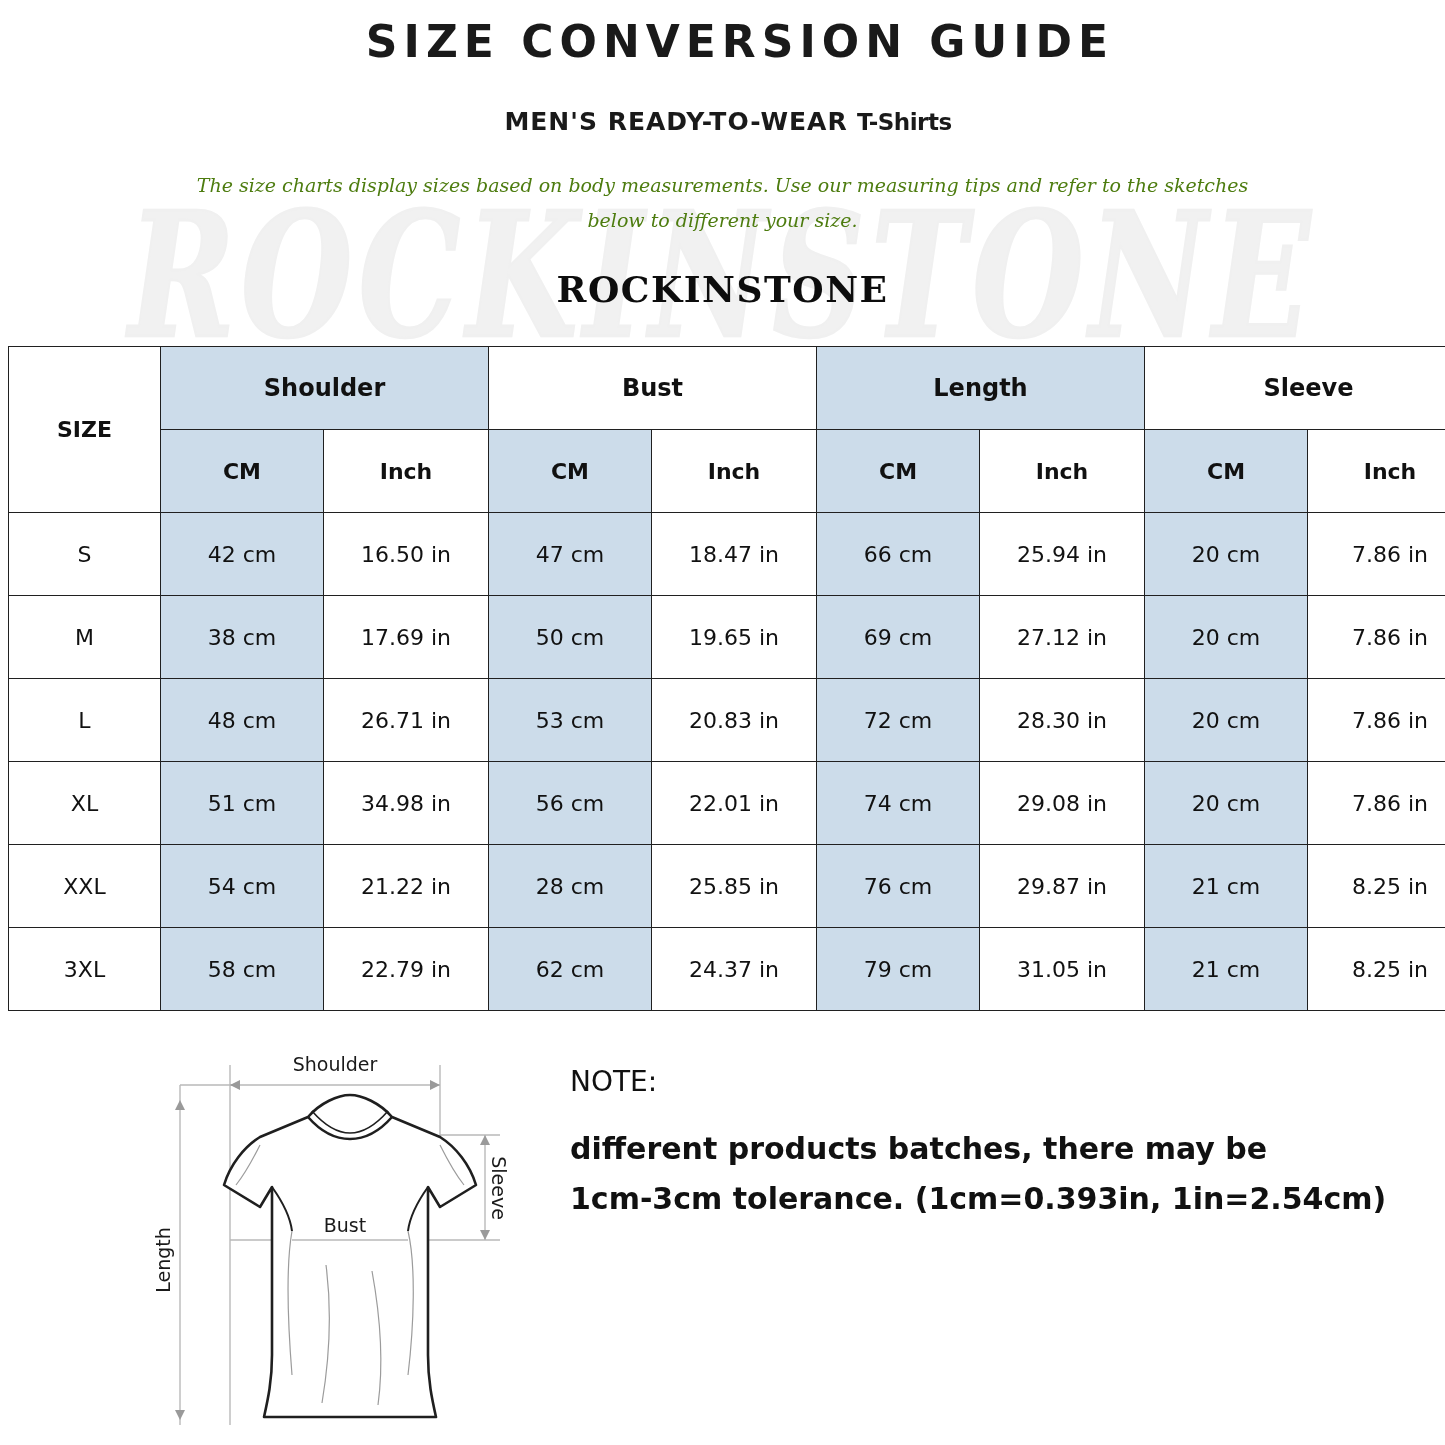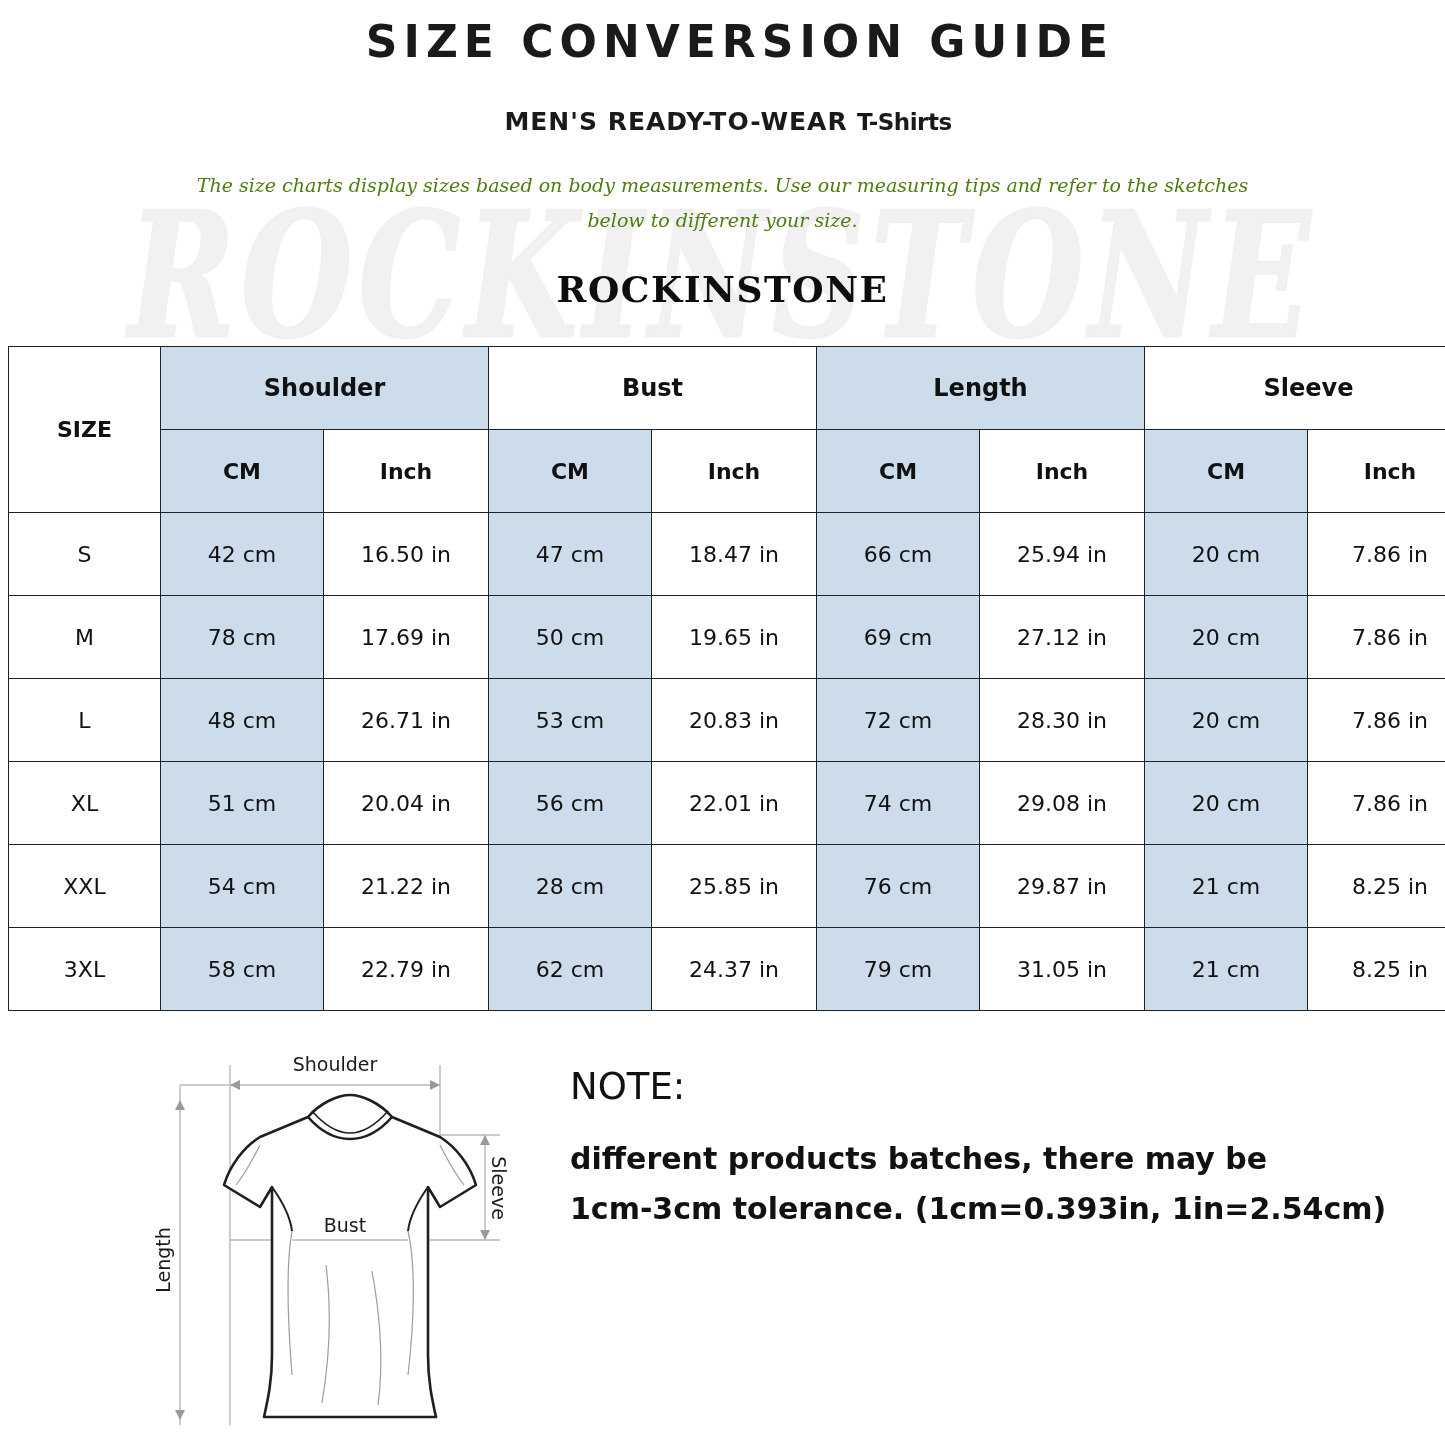--- a/index.html
+++ b/index.html
@@ -137,21 +137,21 @@
     margin-left: 140px;
     flex: none;
   }
   .note {
     margin-left: 10px;
     padding-top: 40px;
     max-width: 830px;
   }
   .note-title {
     font-family: "DejaVu Sans", sans-serif;
-    font-size: 37px;
+    font-size: 28px;
     color: #111;
     margin-bottom: 26px;
   }
   .note-body {
     font-family: "DejaVu Sans", sans-serif;
     font-weight: 700;
     font-size: 30px;
     line-height: 1.65;
     color: #111;
   }
@@ -215,21 +215,21 @@
           <td>16.50  in</td>
           <td class="shade">47 cm</td>
           <td>18.47  in</td>
           <td class="shade">66 cm</td>
           <td>25.94  in</td>
           <td class="shade">20 cm</td>
           <td>7.86  in</td>
         </tr>
         <tr>
           <td>M</td>
-          <td class="shade">78 cm</td>
+          <td class="shade">38 cm</td>
           <td>17.69  in</td>
           <td class="shade">50 cm</td>
           <td>19.65  in</td>
           <td class="shade">69 cm</td>
           <td>27.12  in</td>
           <td class="shade">20 cm</td>
           <td>7.86  in</td>
         </tr>
         <tr>
           <td>L</td>
@@ -238,21 +238,21 @@
           <td class="shade">53 cm</td>
           <td>20.83  in</td>
           <td class="shade">72 cm</td>
           <td>28.30  in</td>
           <td class="shade">20 cm</td>
           <td>7.86  in</td>
         </tr>
         <tr>
           <td>XL</td>
           <td class="shade">51 cm</td>
-          <td>20.04  in</td>
+          <td>34.98  in</td>
           <td class="shade">56 cm</td>
           <td>22.01  in</td>
           <td class="shade">74 cm</td>
           <td>29.08  in</td>
           <td class="shade">20 cm</td>
           <td>7.86  in</td>
         </tr>
         <tr>
           <td>XXL</td>
           <td class="shade">54 cm</td>

